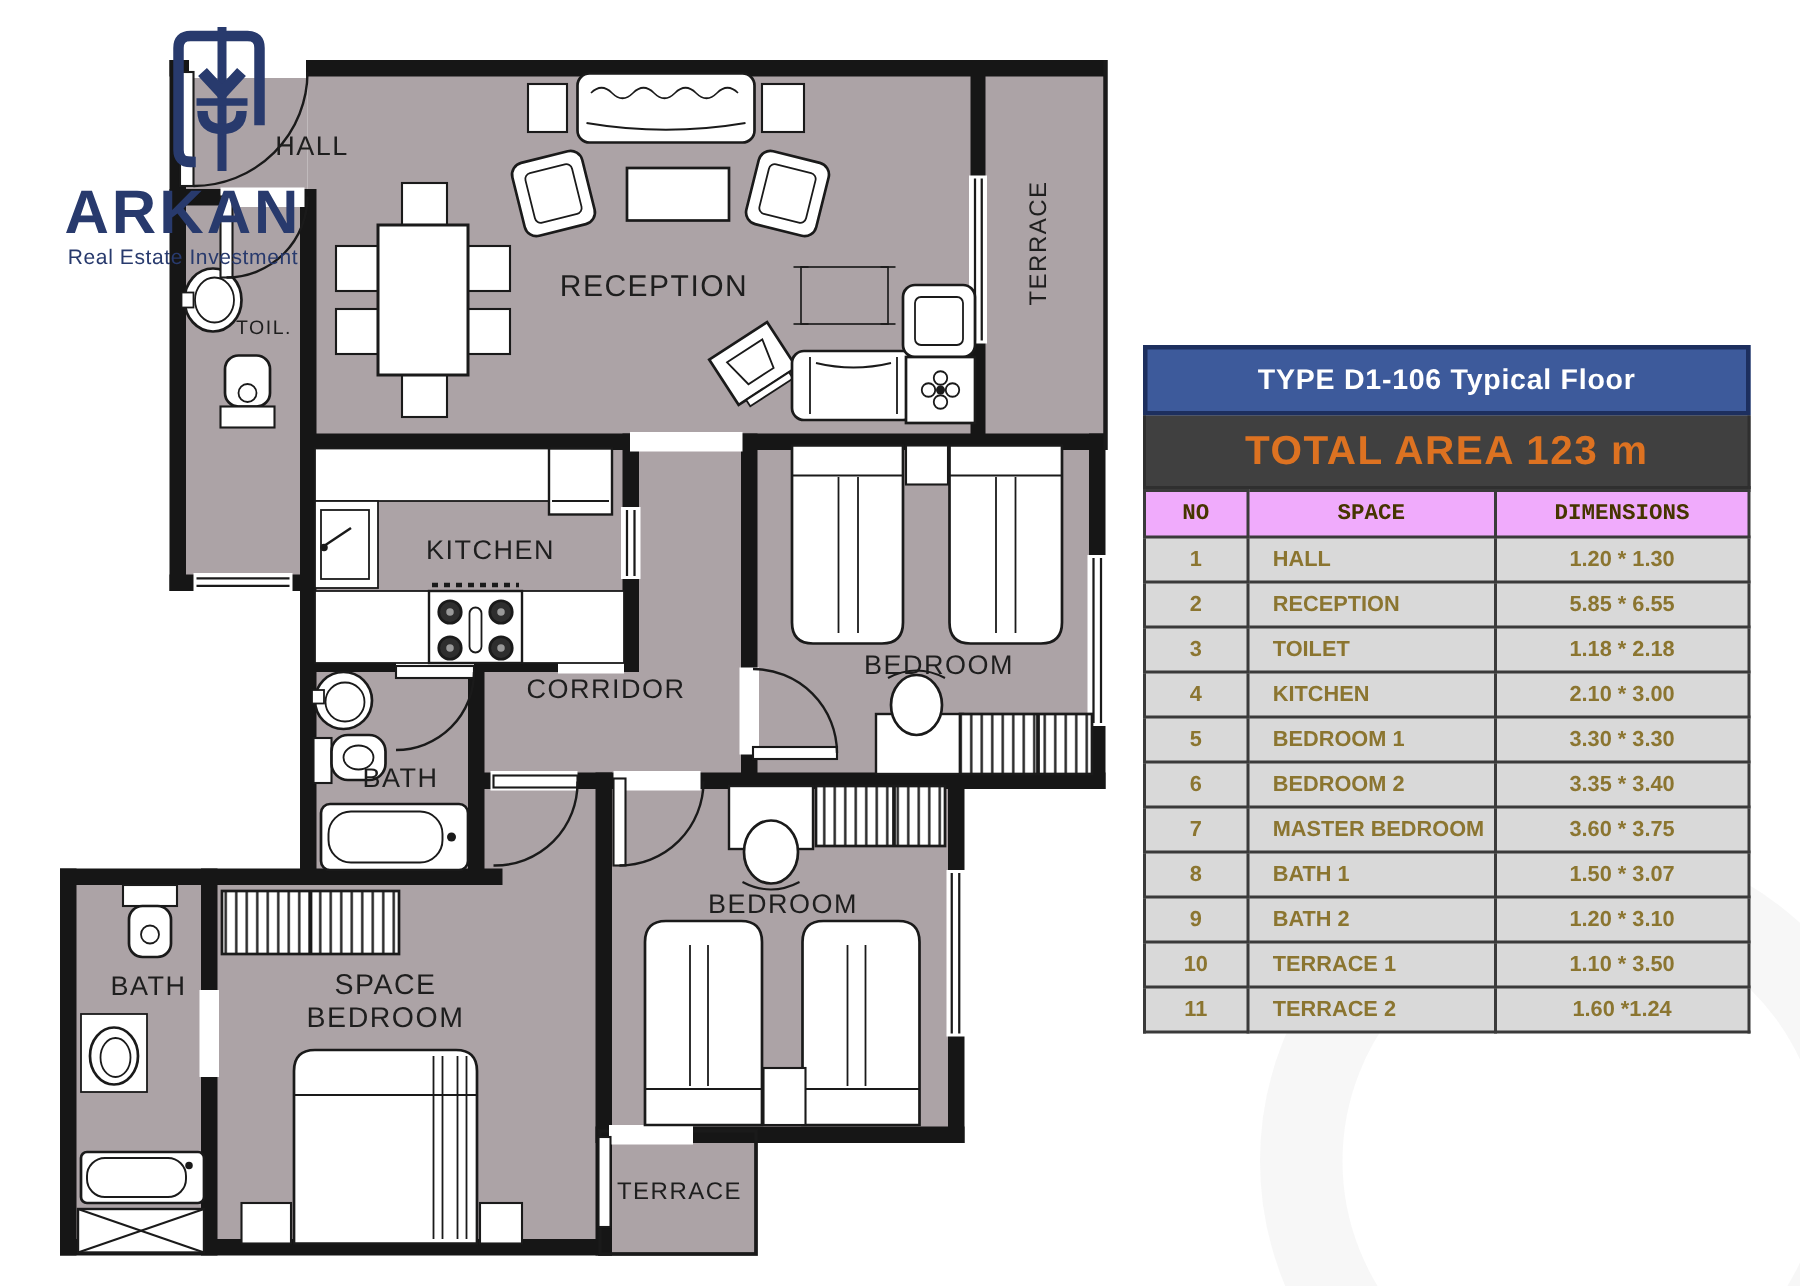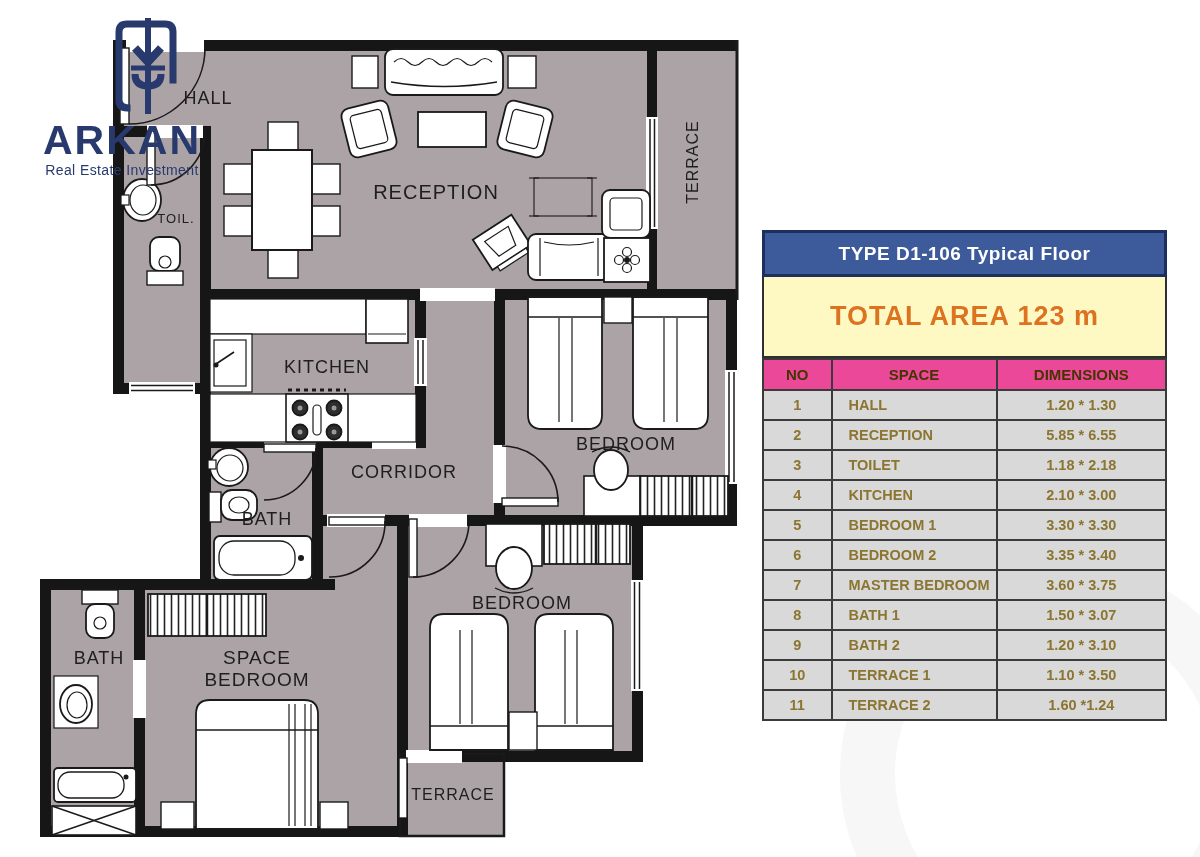--- a/index.html
+++ b/index.html
@@ -16,25 +16,25 @@
   .rlabel.twoline{text-align:center;line-height:1.18;font-size:19px;}
   
   .logo{position:absolute;left:36px;top:6px;width:172px;z-index:6;text-align:center;color:#283a6d;}
   .logo .mark{margin-left:52px;width:70px;height:96px;}
   .logo .name{font-size:41px;font-weight:bold;letter-spacing:2px;line-height:1;margin-top:2px;}
   .logo .tagline{font-size:14px;letter-spacing:.4px;margin-top:1px;}
   
   .info{position:absolute;left:762px;top:218px;width:405px;z-index:5;}
   .it-title{background:#3d5a9b;border:3px solid #1d2f5e;color:#fff;text-align:center;
             font-size:19px;font-weight:bold;padding:10px 0 9px 0;letter-spacing:.5px;}
-  .it-total{background:#fef9c3;border:2px solid #2f2f2f;border-top:none;color:#dd7221;
-            text-align:center;font-size:27px;font-weight:bold;padding:24px 0;letter-spacing:1px;}
+  .it-total{background:#404040;border:2px solid #2f2f2f;border-top:none;color:#dd7221;
+            text-align:center;font-size:27px;font-weight:bold;padding:8px 0;letter-spacing:1px;}
   .info table{width:100%;border-collapse:collapse;border:2px solid #2f2f2f;table-layout:fixed;}
-  .info th{background:#ec4899;color:#463500;font-size:15px;font-weight:bold;
-           padding:6px 4px;border:2px solid #3a3a3a;text-align:center;}
+  .info th{background:#f0abfc;color:#463500;font-size:15px;font-weight:bold;
+           padding:6px 4px;border:2px solid #3a3a3a;text-align:center;font-family:Liberation Mono, monospace;}
   .info td{background:#d9d9d9;color:#8b7530;font-size:14.5px;font-weight:bold;
            padding:6px 4px;border:2px solid #3a3a3a;text-align:center;}
   .info td.space{text-align:left;padding-left:16px;}
   .col-no{width:17%;} .col-space{width:41%;} .col-dims{width:42%;}
   
   .watermark{position:absolute;right:-70px;bottom:-120px;width:430px;height:430px;
              border:55px solid rgba(90,90,90,0.05);border-radius:50%;z-index:1;}
 </style>
 </head>
 <body>
@@ -302,21 +302,21 @@
       <path d="M385 509 A55 55 0 0 1 329 565" fill="none" stroke-width="1.6"></path>
       <rect x="399" y="746" width="8" height="60"></rect>
     </g>
   </svg>
 
   <div class="rlabel" style="left:208px;top:86px">HALL</div>
   <div class="rlabel" style="left:176px;top:206px;font-size:13px">TOIL.</div>
   <div class="rlabel big" style="left:436px;top:180px">RECEPTION</div>
   <div class="rlabel small vert" style="left:693px;top:150px">TERRACE</div>
   <div class="rlabel" style="left:327px;top:355px">KITCHEN</div>
-  <div class="rlabel" style="left:404px;top:460px">CORRIDOR</div>
+  <div class="rlabel" style="left:404px;top:448px">CORRIDOR</div>
   <div class="rlabel" style="left:267px;top:507px">BATH</div>
   <div class="rlabel" style="left:626px;top:432px">BEDROOM</div>
   <div class="rlabel" style="left:522px;top:591px">BEDROOM</div>
   <div class="rlabel twoline" style="left:257px;top:657px">
     <div>SPACE</div>
     <div>BEDROOM</div>
   </div>
   <div class="rlabel" style="left:99px;top:646px">BATH</div>
   <div class="rlabel small" style="left:453px;top:783px">TERRACE</div>
 

